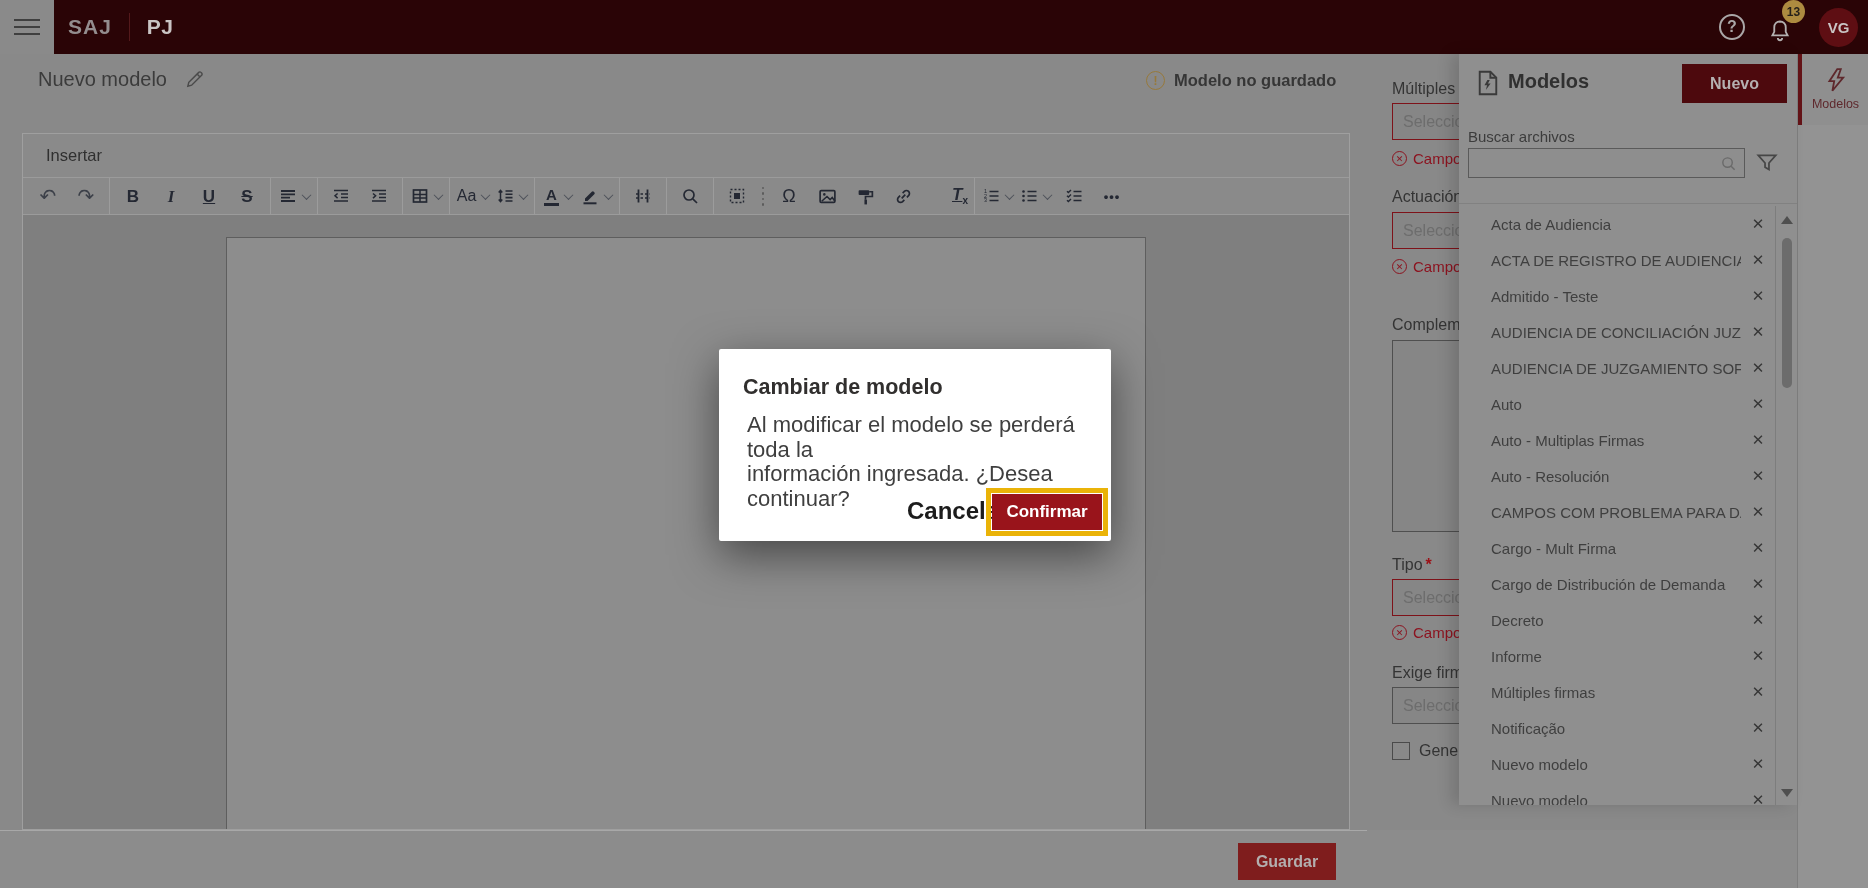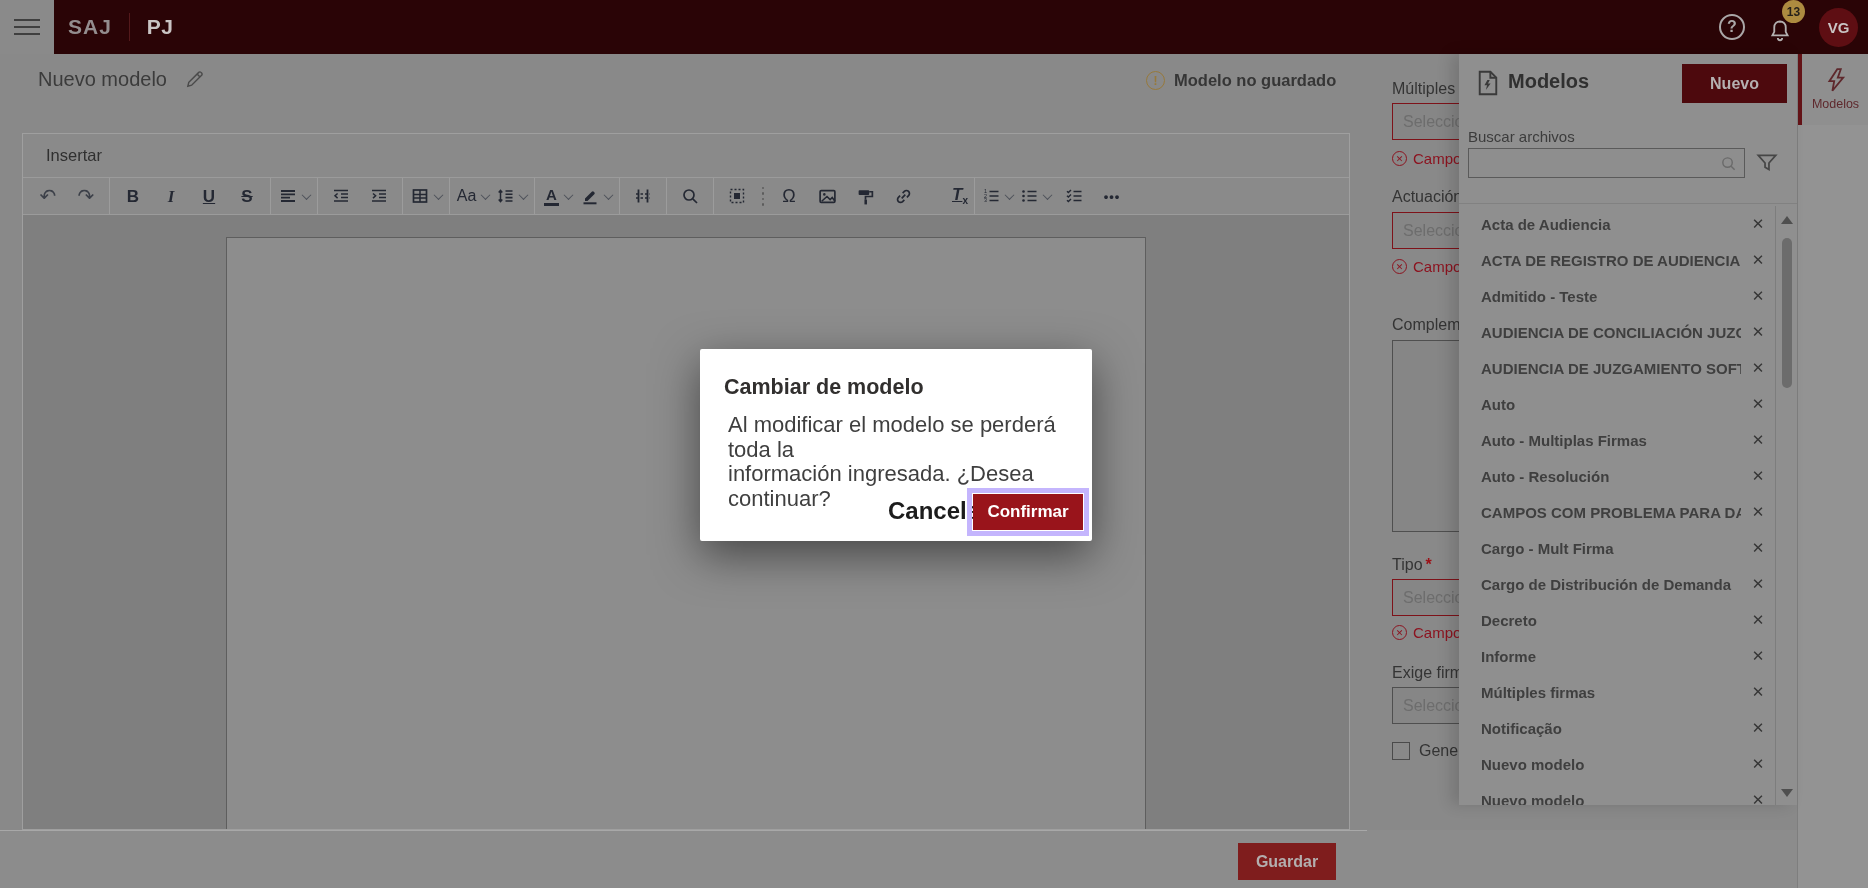--- a/index.html
+++ b/index.html
@@ -79,39 +79,39 @@
   .panel-title { position:absolute; left:49px; top:16px; color:#303030; font-size:20px; font-weight:600; }
   .new-btn { position:absolute; left:223px; top:10px; width:105px; height:39px; background:#4d090d; border:none; color:#b5b0b0; font-size:16px; font-weight:bold; font-family:inherit; cursor:pointer; }
   .search-label { position:absolute; left:9px; top:74px; color:#3c3c3c; font-size:15px; }
   .search-box { position:absolute; left:9px; top:94px; width:277px; height:30px; border:1px solid #5a5a5a; background:#8e8e8e; display:flex; align-items:center; }
   .search-box input { flex:1; height:100%; border:none; background:transparent; outline:none; font-family:inherit; font-size:15px; color:#333; padding:0 6px; }
   .search-box svg { flex:none; margin-right:7px; }
   .filter-ico { position:absolute; left:296px; top:97px; cursor:pointer; }
   .panel-divider { position:absolute; left:0; top:149px; width:338px; border-top:1px solid #818181; }
   .model-list { position:absolute; left:0; top:152px; width:316px; height:599px; overflow:hidden; }
   .model-row { height:36px; display:flex; align-items:center; cursor:pointer; }
-  .model-row .m-label { flex:1; margin-left:22px; color:#3f3f3f; font-size:15px; font-weight:700; white-space:nowrap; overflow:hidden; }
+  .model-row .m-label { flex:1; margin-left:32px; color:#3f3f3f; font-size:15px; font-weight:400; white-space:nowrap; overflow:hidden; }
   .model-row .m-x { flex:none; width:34px; color:#363636; font-size:15px; text-align:center; cursor:pointer; }
   .vscroll { position:absolute; left:316px; top:152px; width:22px; height:599px; border-left:1px solid #7d7d7d; }
   .arr { position:absolute; left:5px; width:0; height:0; border-left:6px solid transparent; border-right:6px solid transparent; cursor:pointer; }
   .arr.up { top:10px; border-bottom:8px solid #4f4f4f; }
   .arr.down { bottom:8px; border-top:8px solid #4f4f4f; }
   .thumb { position:absolute; left:6px; top:32px; width:10px; height:150px; background:#6c6c6c; border-radius:5px; cursor:grab; }
 
   
   .tabstrip { position:absolute; left:1797px; top:54px; width:71px; height:834px; background:#939393; border-left:1px solid #7e7e7e; z-index:4; }
   .side-tab { position:absolute; left:0; top:0; width:71px; height:71px; background:#8f8f8f; border-left:4px solid #641317; display:flex; flex-direction:column; align-items:center; justify-content:center; gap:5px; cursor:pointer; }
   .side-tab .lbl { color:#5e282c; font-size:12.5px; }
 
   
-  .modal { position:absolute; left:700px; top:349px; width:392px; height:192px; background:#ffffff; border-radius:2px; box-shadow:0 14px 45px rgba(0,0,0,.5); z-index:50; }
+  .modal { position:absolute; left:719px; top:349px; width:392px; height:192px; background:#ffffff; border-radius:2px; box-shadow:0 14px 45px rgba(0,0,0,.5); z-index:50; }
   .modal-title { position:absolute; left:24px; top:26px; color:#312f2e; font-size:21.5px; font-weight:600; }
   .modal-body { position:absolute; left:28px; top:64px; color:#3f3f3f; font-size:22px; line-height:24.5px; }
   .cancel-btn { position:absolute; left:188px; top:146px; width:76px; height:32px; background:transparent; border:none; color:#1c1c1c; font-size:24px; font-weight:600; font-family:inherit; cursor:pointer; }
-  .confirm-frame { position:absolute; left:267px; top:139px; width:122px; height:48px; border:5px solid #c4b5fd; }
+  .confirm-frame { position:absolute; left:267px; top:139px; width:122px; height:48px; border:5px solid #eab308; }
   .confirm-btn { position:absolute; left:1px; top:1px; width:110px; height:36px; background:#99141b; border:none; color:#ffffff; font-size:17px; font-weight:600; font-family:inherit; cursor:pointer; }
 </style>
 </head>
 <body>
 
 <div id="app">
 
   <div class="topbar">
     <div class="hamburger-zone">
       <span class="bars">

